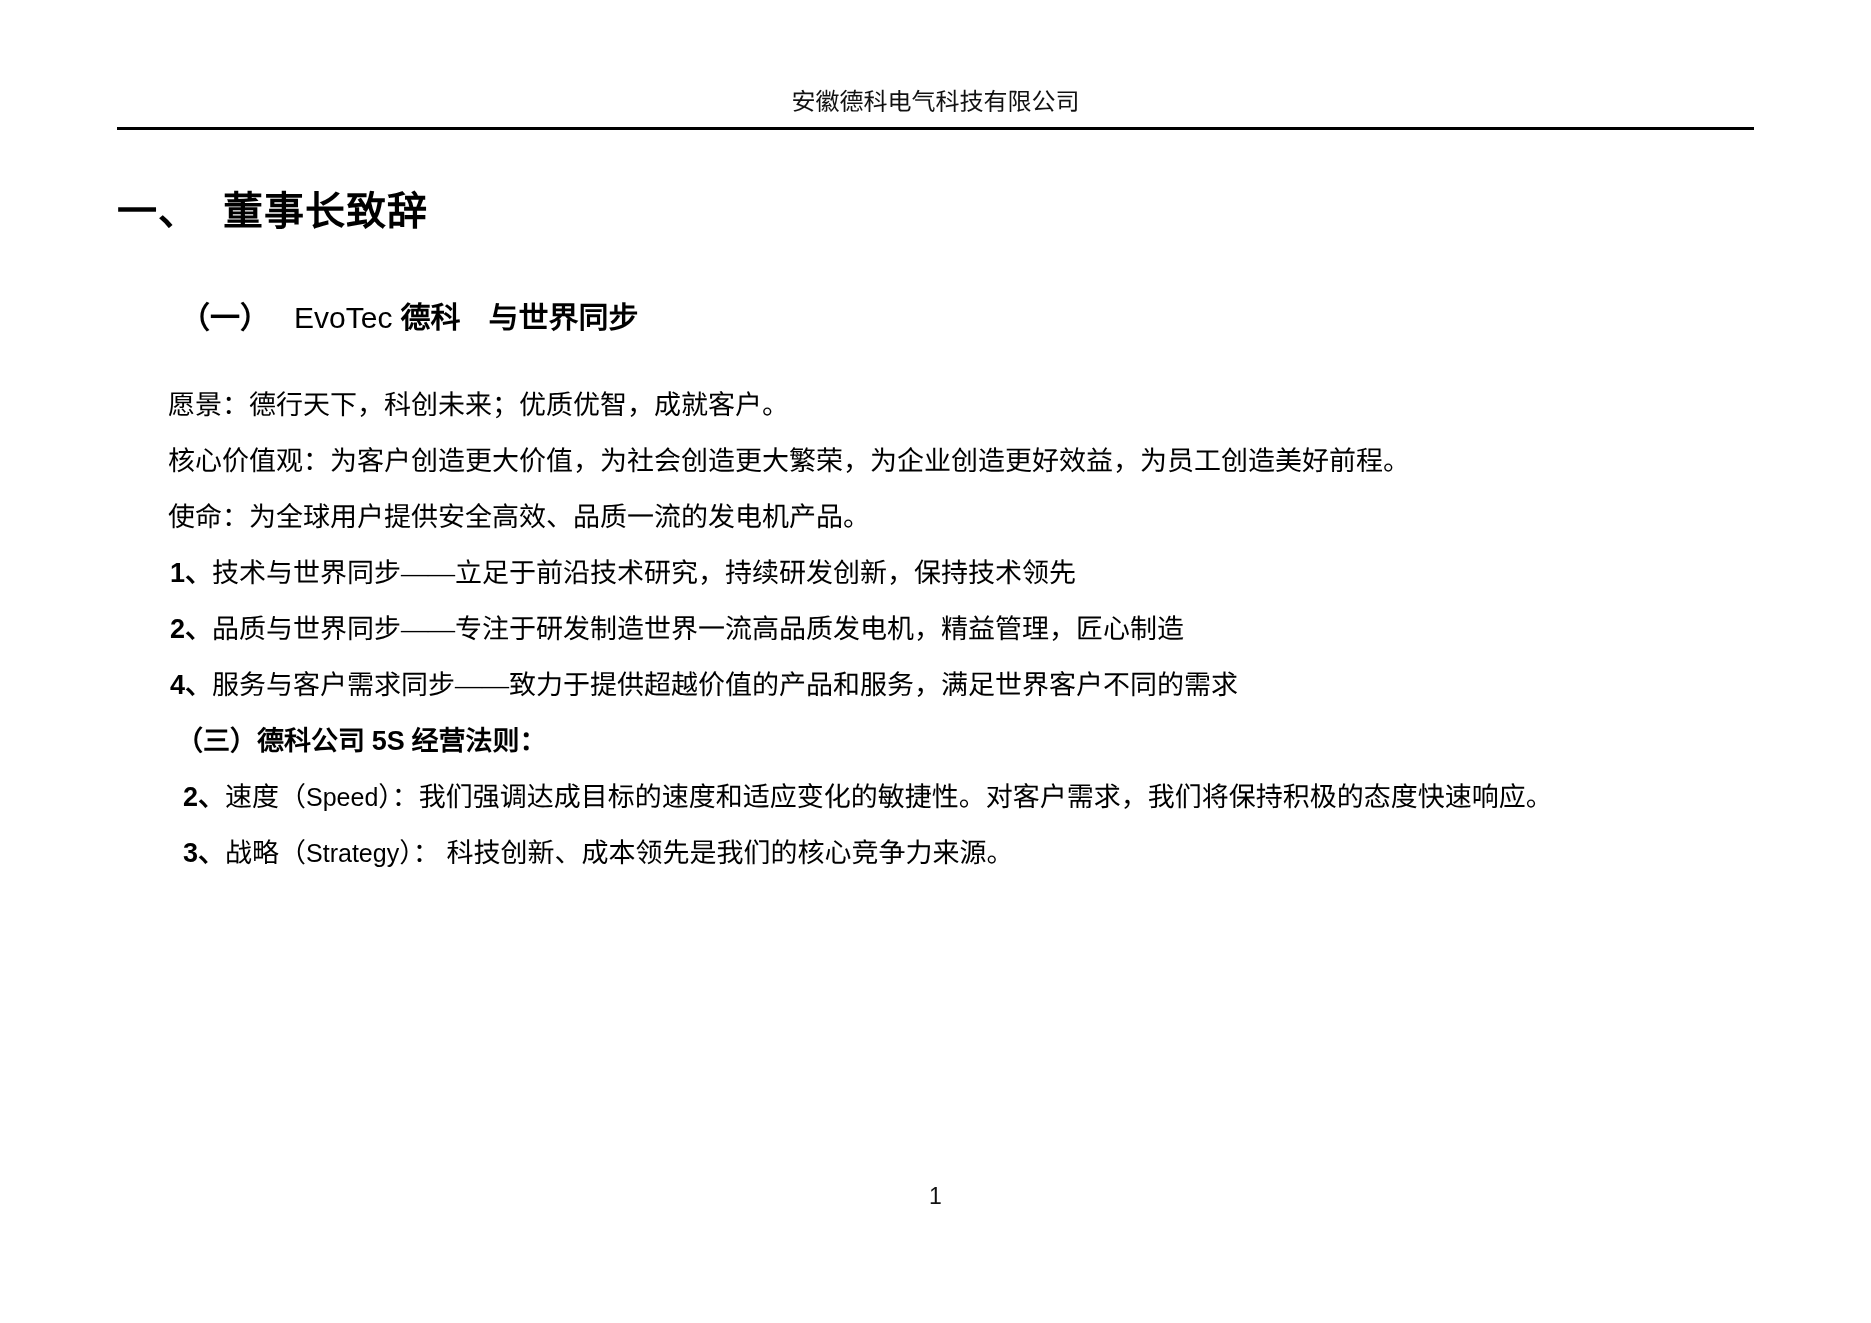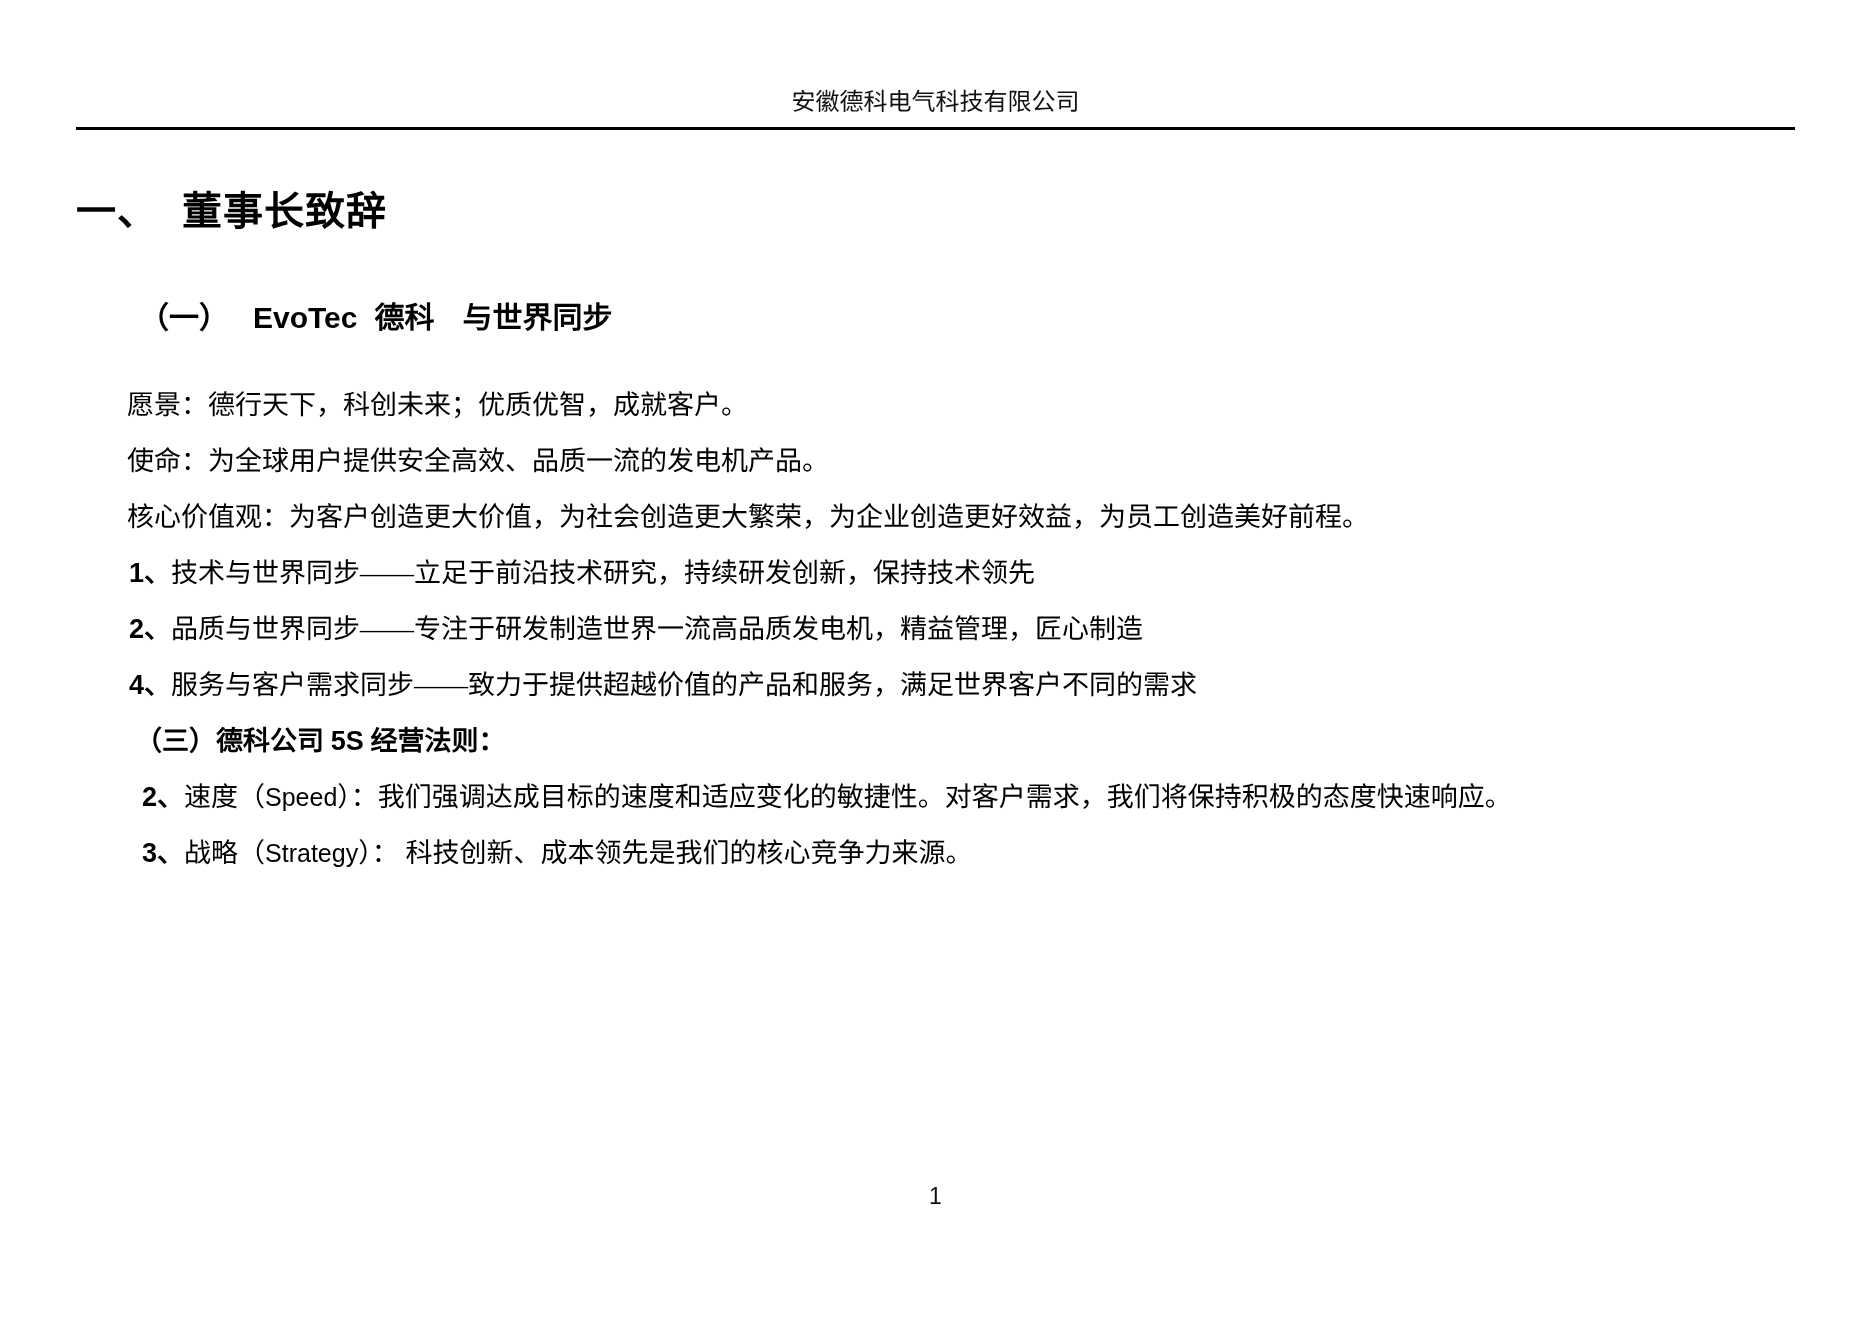--- a/index.html
+++ b/index.html
@@ -1,21 +1,21 @@
 <!DOCTYPE html>
 <html lang="zh-CN"><head>
 <meta charset="utf-8">
 <style>
   html, body { margin: 0; padding: 0; background: #ffffff; }
   .page {
     position: relative;
     width: 1871px;
     height: 1323px;
     box-sizing: border-box;
-    padding: 0 76px;
+    padding: 0 117px;
     background: #ffffff;
     color: #000000;
     font-family: "Liberation Serif", "DejaVu Serif", serif;
     overflow: hidden;
   }
   
   .company {
     padding-top: 88px;
     text-align: center;
     font-size: 24px;
@@ -41,22 +41,22 @@
   h2.doc-h2 {
     margin: 60px 0 0 0;
     padding-left: 63px;
     font-size: 30px;
     line-height: 40px;
     font-weight: bold;
   }
   .h2-label { margin-right: 24px; }
   .brand-en {
     font-family: "Liberation Sans", "DejaVu Sans", sans-serif;
-    font-weight: bold;
-    margin-right: 17px;
+    font-weight: normal;
+    margin-right: 8px;
   }
   .brand-zh { margin-right: 28px; }
   
   .doc-body {
     margin-top: 41px;
     font-size: 27px;
     line-height: 52px;
   }
   .doc-body p { margin: 4px; }
   .p-plain   { padding-left: 47px; }
@@ -101,22 +101,22 @@
     <span class="h1-num">一、</span><span>董事长致辞</span>
   </h1>
 
   <h2 class="doc-h2">
     <span class="h2-label">（一）</span><span class="brand-en">EvoTec</span><span class="brand-zh">德科</span><span>与世界同步</span>
   </h2>
 
   <div class="doc-body">
 
     <p class="p-plain">愿景：德行天下，科创未来；优质优智，成就客户。</p>
+    <p class="p-plain">核心价值观：为客户创造更大价值，为社会创造更大繁荣，为企业创造更好效益，为员工创造美好前程。</p>
     <p class="p-plain">使命：为全球用户提供安全高效、品质一流的发电机产品。</p>
-    <p class="p-plain">核心价值观：为客户创造更大价值，为社会创造更大繁荣，为企业创造更好效益，为员工创造美好前程。</p>
 
 
     <p class="item-s2"><span class="num">1、</span><span>技术与世界同步——立足于前沿技术研究，持续研发创新，保持技术领先</span></p>
     <p class="item-s2"><span class="num">2、</span><span>品质与世界同步——专注于研发制造世界一流高品质发电机，精益管理，匠心制造</span></p>
     <p class="item-s2"><span class="num">4、</span><span>服务与客户需求同步——致力于提供超越价值的产品和服务，满足世界客户不同的需求</span></p>
 
     <p class="sec-head"><span>（三）德科公司 </span><span class="latin-bold">5S</span><span> 经营法则：</span></p>
 
 
     <p class="item-s3"><span class="num">2、</span><span>速度（</span><span class="latin">Speed</span><span>）：</span><span>我们强调达成目标的速度和适应变化的敏捷性。对客户需求，我们将保持积极的态度快速响应。</span></p>

